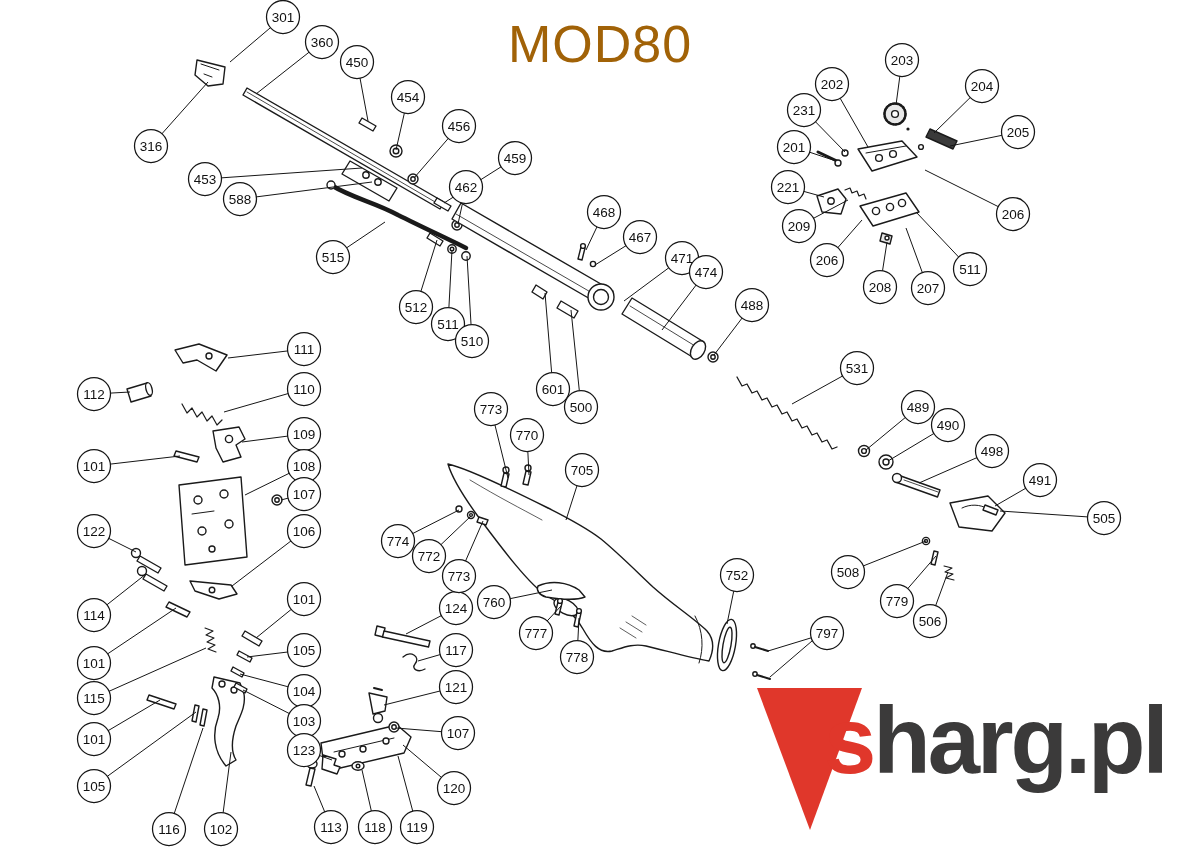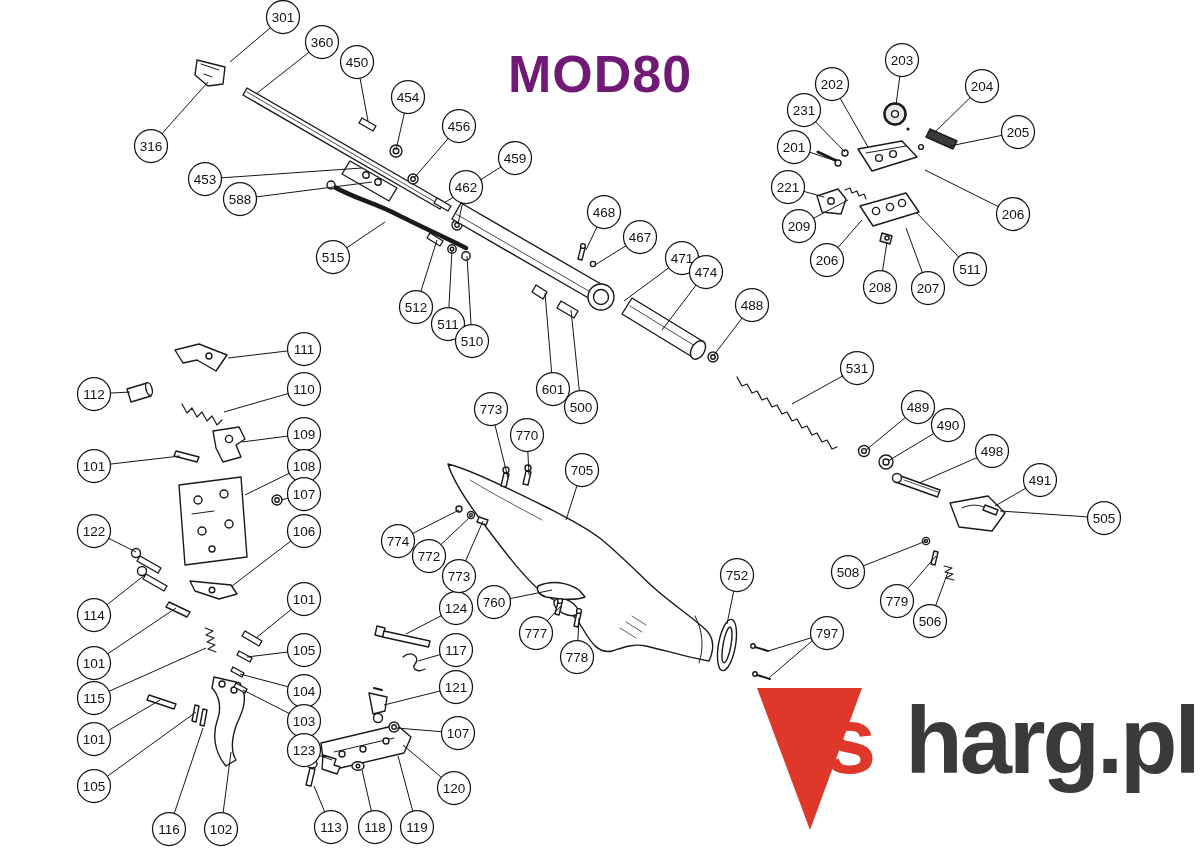--- a/index.html
+++ b/index.html
@@ -1,31 +1,31 @@
 <!DOCTYPE html>
 <html style="--logo-red: #e0372b; --logo-gray: #3b3a3a;"><head>
 <meta charset="utf-8">
 <style>
   html,body{margin:0;padding:0;background:#fff;}
   .stage{position:relative;width:1200px;height:848px;background:#fff;overflow:hidden;
          font-family:"Liberation Sans",sans-serif;}
-  .title{position:absolute;top:44px;left:0;width:100%;text-align:center;
-         font-size:52px;font-weight:bold;color:#701a75;letter-spacing:1px;}
+  .title{position:absolute;top:14px;left:0;width:100%;text-align:center;
+         font-size:52px;font-weight:normal;color:#a16207;letter-spacing:1px;}
   #diagram{position:absolute;left:0;top:0;}
   #diagram text{font-family:"Liberation Sans","DejaVu Sans",sans-serif;
                 font-size:13.5px;fill:#111;text-anchor:middle;}
   .bubble{fill:#fff;stroke:#161616;stroke-width:1.25;}
   .leader{stroke:#161616;stroke-width:1;}
   .logo-tri{position:absolute;left:757px;top:688px;width:0;height:0;
             border-left:53px solid transparent;border-right:52px solid transparent;
             border-top:142px solid var(--logo-red,#e0372b);}
   .logo-text{position:absolute;left:824px;top:694px;font-size:94px;font-weight:bold;
              line-height:1;letter-spacing:-3px;white-space:nowrap;}
   .logo-s{color:var(--logo-red,#e0372b);}
-  .logo-rest{color:var(--logo-gray,#3b3a3a);margin-left:32px;}
+  .logo-rest{color:var(--logo-gray,#3b3a3a);}
 </style>
 </head>
 <body>
 
 <div class="stage">
 
   <div class="title">MOD80</div>
 
   <svg id="diagram" width="1200" height="848" viewBox="0 0 1200 848">
 

